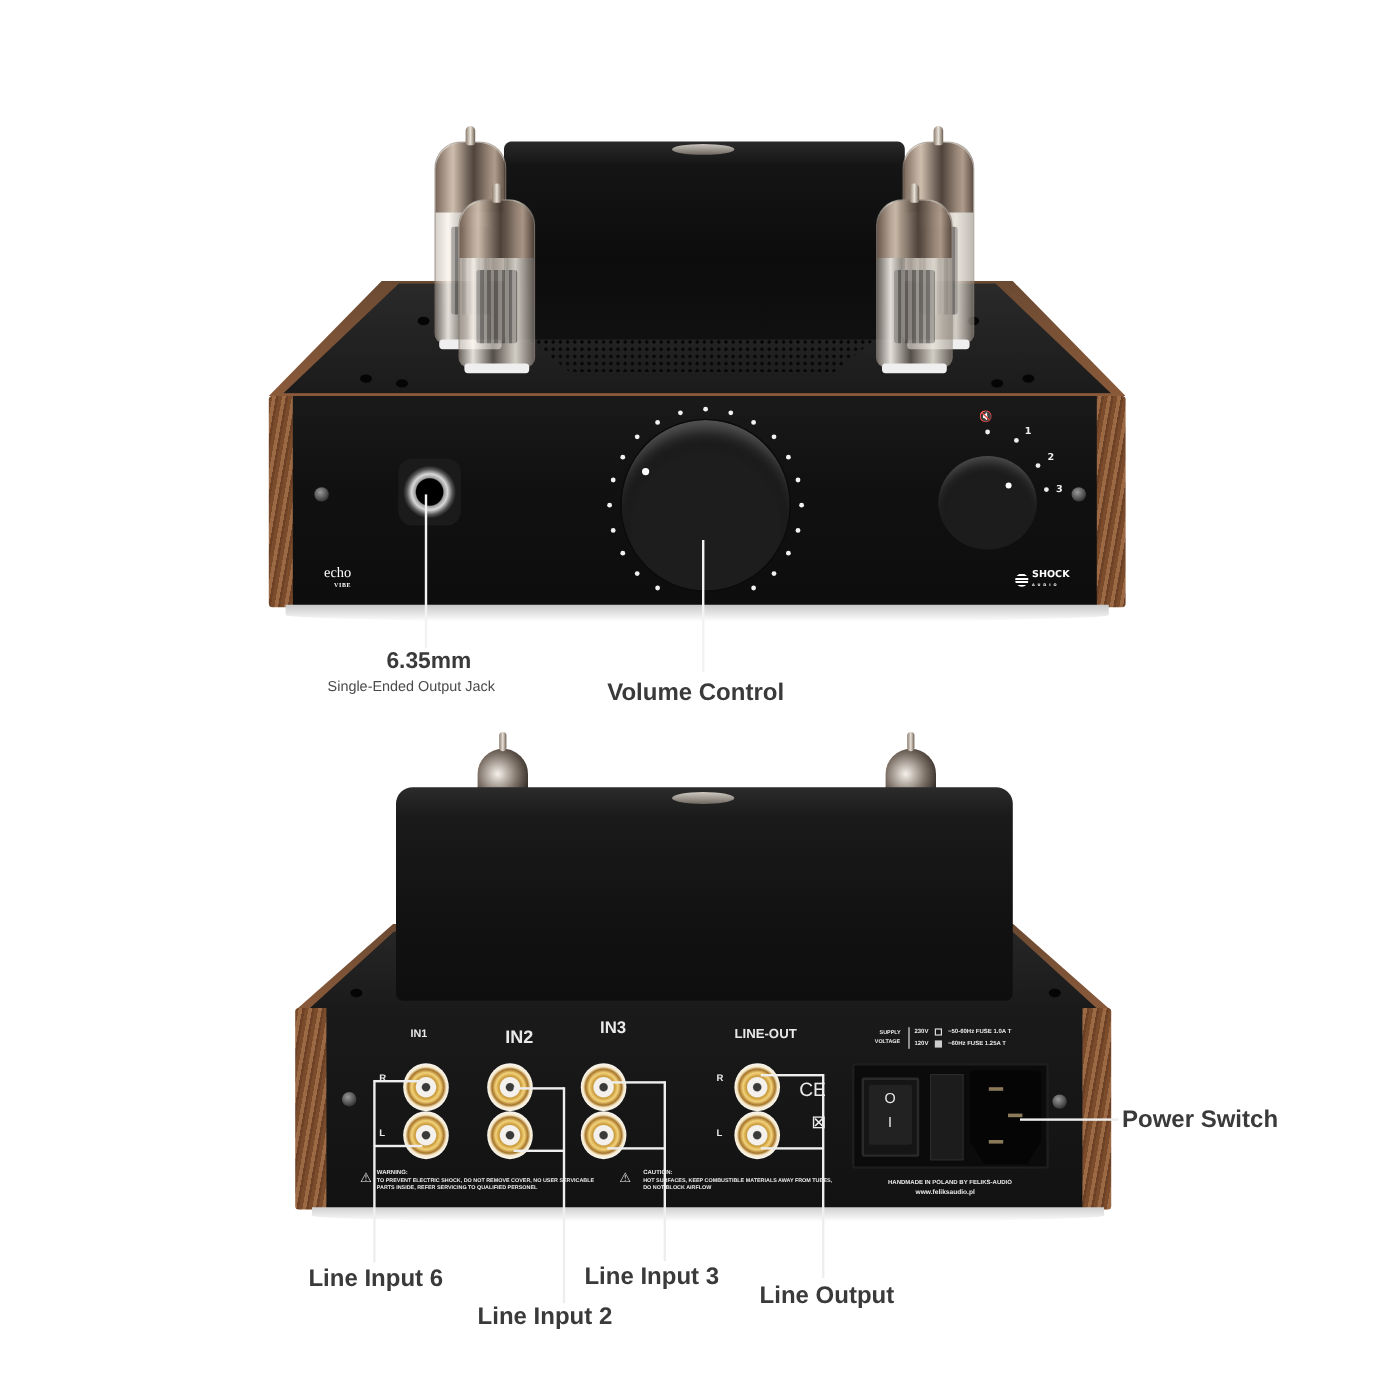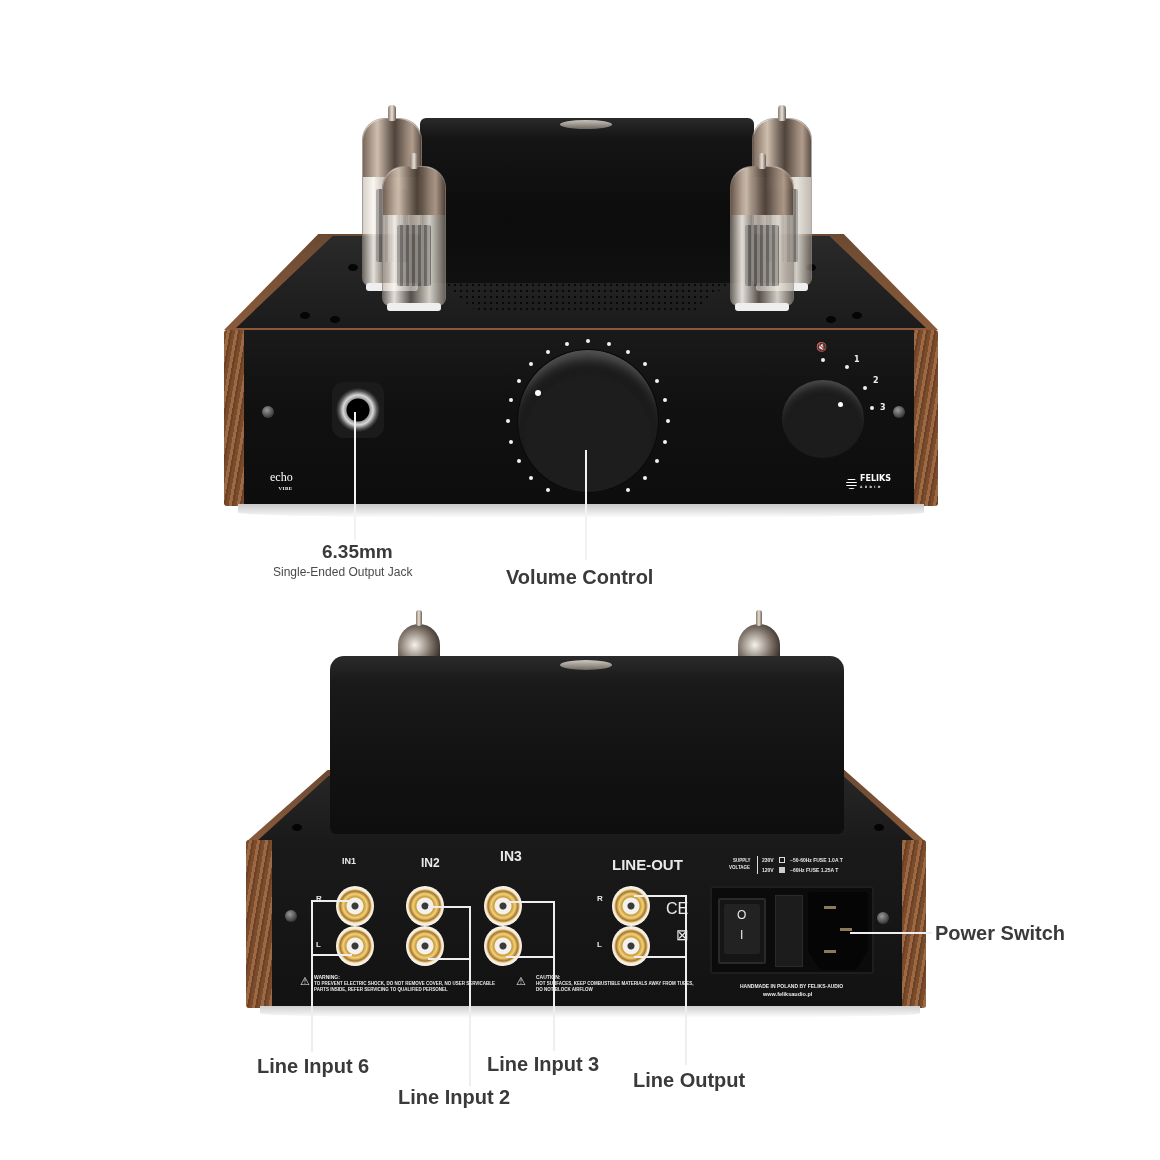--- a/index.html
+++ b/index.html
@@ -218,21 +218,21 @@
   <span class="sel-mark" style="left:873px;top:376px">2</span>
   <span class="sel-mark" style="left:880px;top:403px">3</span>
 
   <div class="abs brand-echo">
     <span>echo</span>
     <small>VIBE</small>
   </div>
   <div class="abs brand-feliks">
     <div class="logo"></div>
     <div class="name">
-      <span>FELIKS</span>
+      <span>SHOCK</span>
       <small>AUDIO</small>
     </div>
   </div>
 
   <div class="lead" style="left:354px;top:412px;width:2px;height:128px;background:#f2f2f2"></div>
   <div class="lead" style="left:585px;top:450px;width:2px;height:110px;background:#f2f2f2"></div>
 
   <div class="label" style="left:322px;top:541px;font-size:19px">6.35mm</div>
   <div class="label-sub" style="left:273px;top:565px">Single-Ended Output Jack</div>
   <div class="label" style="left:506px;top:566px">Volume Control</div>
@@ -257,23 +257,23 @@
 
   <div class="abs wood-side rear-wood-left"></div>
   <div class="abs wood-side rear-wood-right"></div>
   <div class="abs rear-panel"></div>
   <div class="abs rear-shadow"></div>
 
   <div class="screw" style="left:285px;top:910px"></div>
   <div class="screw" style="left:877px;top:912px"></div>
 
   <span class="panel-txt" style="left:342px;top:856px;font-size:9px">IN1</span>
-  <span class="panel-txt" style="left:421px;top:856px;font-size:12px">IN2</span>
+  <span class="panel-txt" style="left:421px;top:856px;font-size:15px">IN2</span>
   <span class="panel-txt" style="left:500px;top:848px;font-size:14px">IN3</span>
-  <span class="panel-txt" style="left:612px;top:856px;font-size:15px">LINE-OUT</span>
+  <span class="panel-txt" style="left:612px;top:856px;font-size:11px">LINE-OUT</span>
 
   <span class="panel-txt" style="left:316px;top:894px;font-size:8px">R</span>
   <span class="panel-txt" style="left:316px;top:940px;font-size:8px">L</span>
   <span class="panel-txt" style="left:597px;top:894px;font-size:8px">R</span>
   <span class="panel-txt" style="left:597px;top:940px;font-size:8px">L</span>
 
   <div class="rca" style="left:336px;top:886px"></div>
   <div class="rca" style="left:336px;top:926px"></div>
   <div class="rca" style="left:406px;top:886px"></div>
   <div class="rca" style="left:406px;top:926px"></div>

